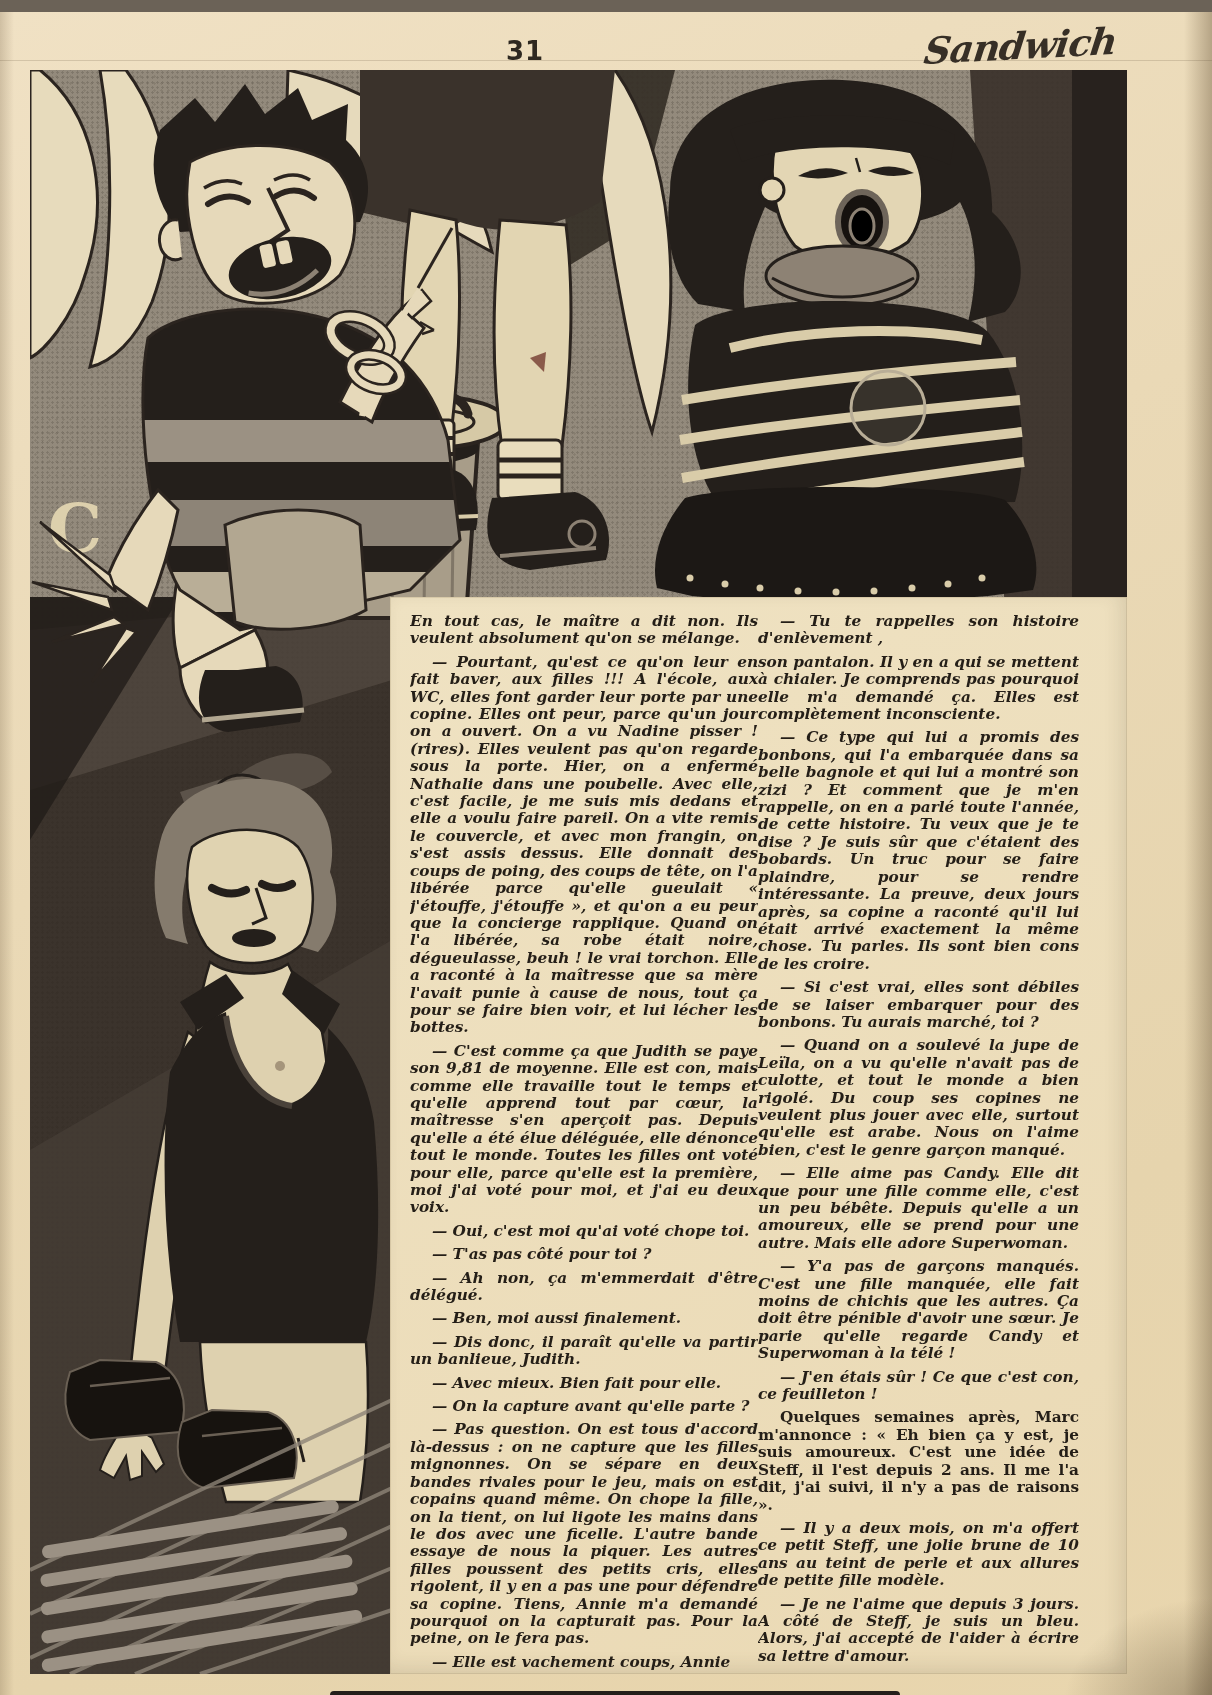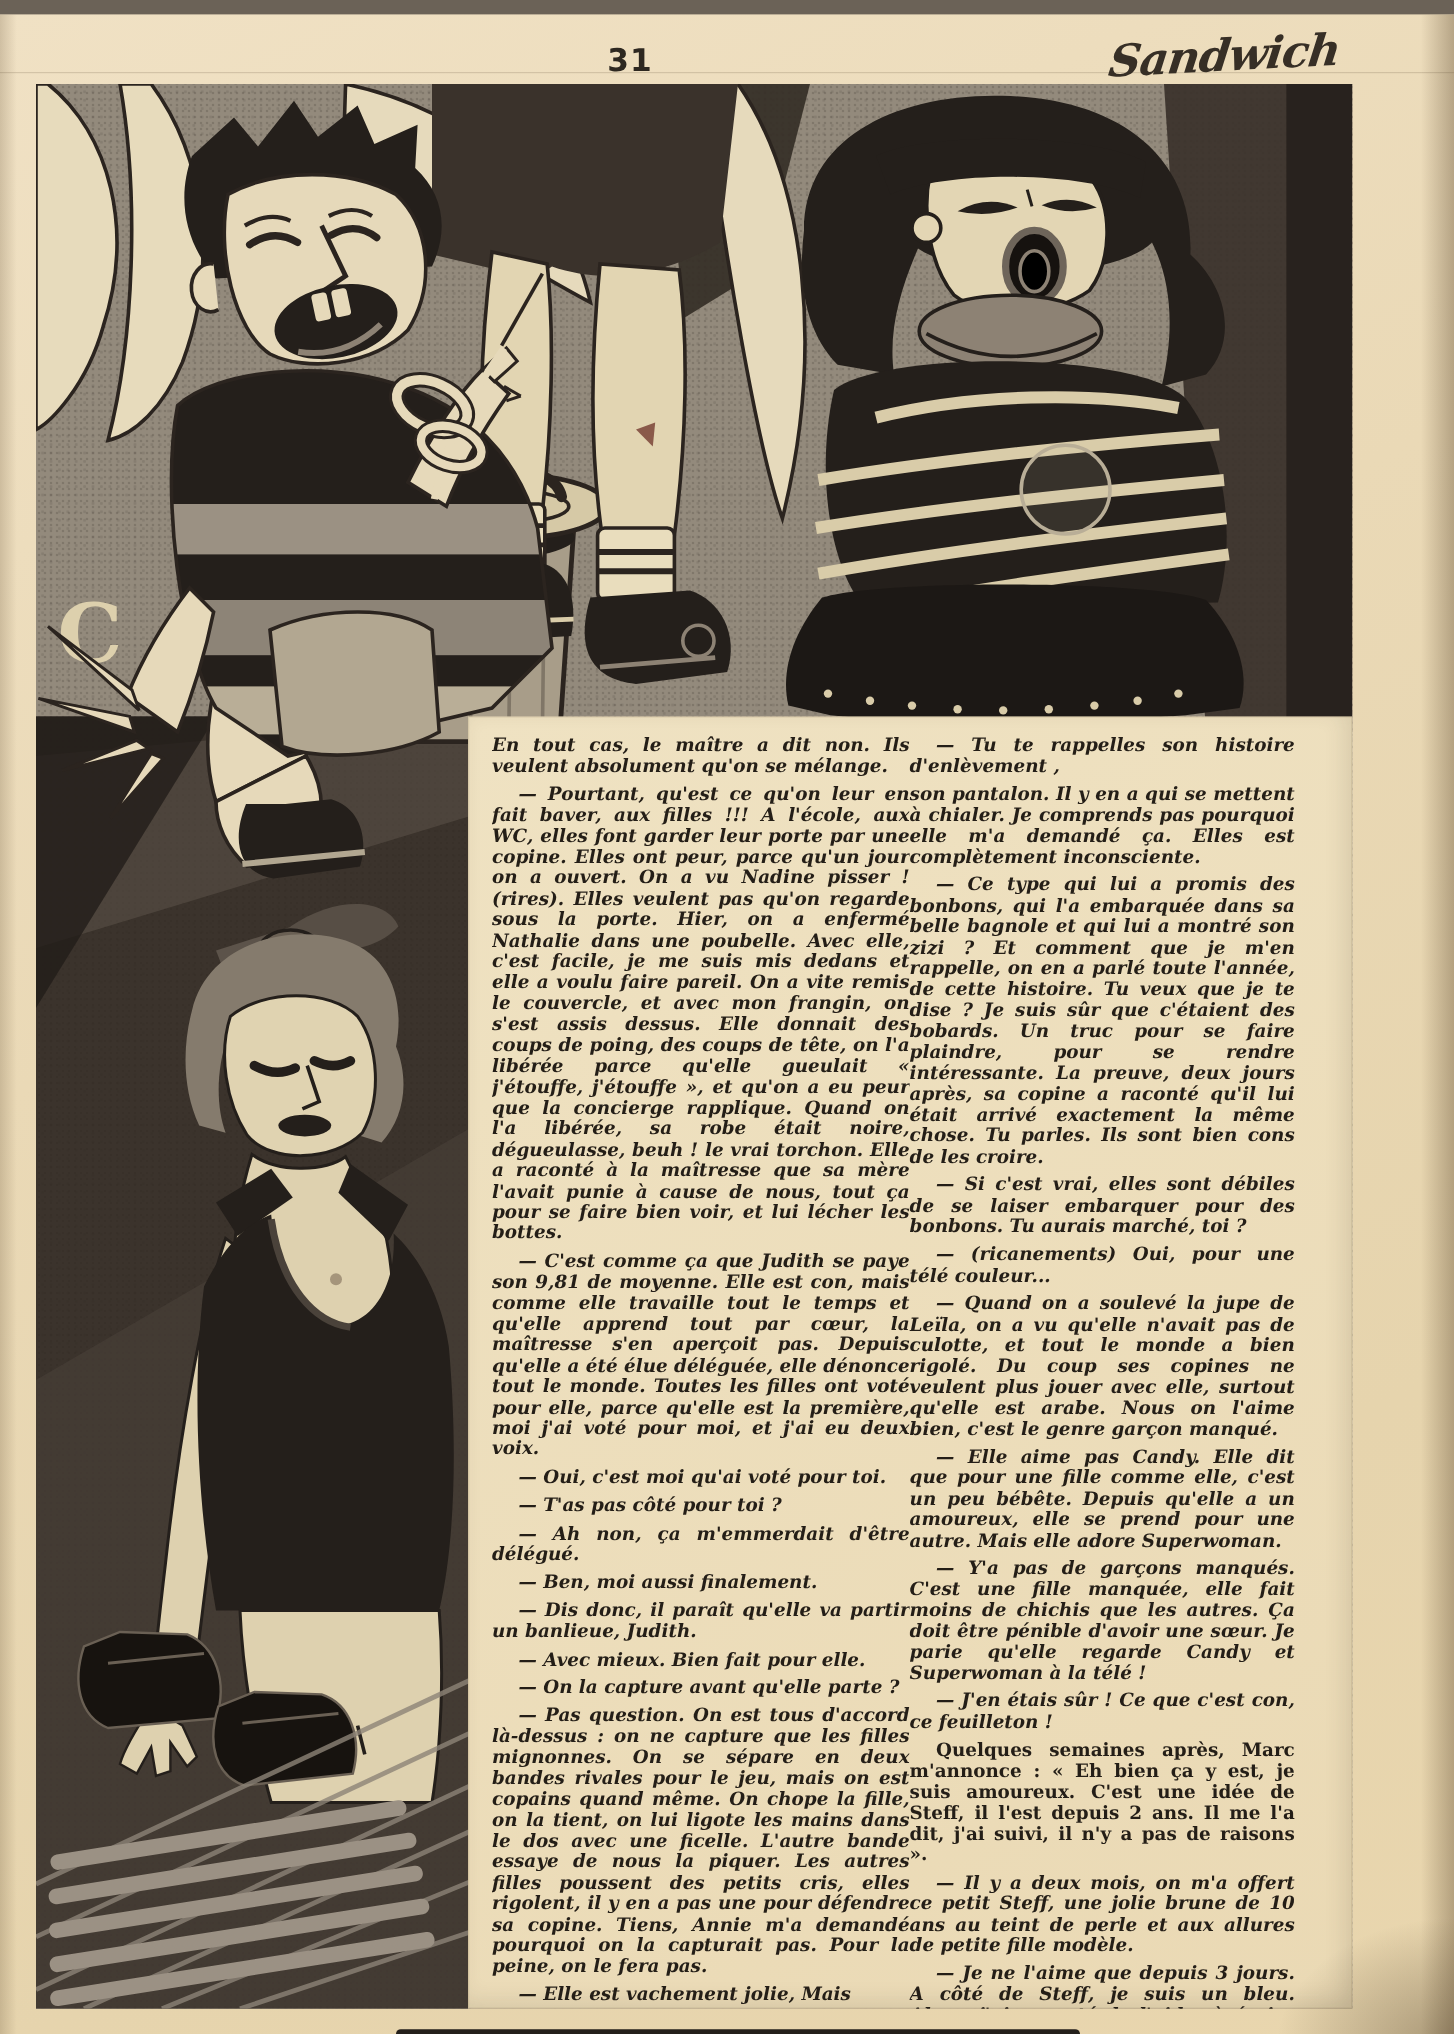--- a/index.html
+++ b/index.html
@@ -235,36 +235,35 @@
         <rect x="2" y="1564" width="324" height="13" rx="6"></rect>
       </g>
     </svg>
   </div>
 
   <div class="text-panel">
     <div class="col col-left">
         <p class="para noindent">En tout cas, le maître a dit non. Ils veulent absolument qu'on se mélange.</p>
         <p class="para">— Pourtant, qu'est ce qu'on leur en fait baver, aux filles !!! A l'école, aux WC, elles font garder leur porte par une copine. Elles ont peur, parce qu'un jour on a ouvert. On a vu Nadine pisser ! (rires). Elles veulent pas qu'on regarde sous la porte. Hier, on a enfermé Nathalie dans une poubelle. Avec elle, c'est facile, je me suis mis dedans et elle a voulu faire pareil. On a vite remis le couvercle, et avec mon frangin, on s'est assis dessus. Elle donnait des coups de poing, des coups de tête, on l'a libérée parce qu'elle gueulait « j'étouffe, j'étouffe », et qu'on a eu peur que la concierge rapplique. Quand on l'a libérée, sa robe était noire, dégueulasse, beuh ! le vrai torchon. Elle a raconté à la maîtresse que sa mère l'avait punie à cause de nous, tout ça pour se faire bien voir, et lui lécher les bottes.</p>
         <p class="para">— C'est comme ça que Judith se paye son 9,81 de moyenne. Elle est con, mais comme elle travaille tout le temps et qu'elle apprend tout par cœur, la maîtresse s'en aperçoit pas. Depuis qu'elle a été élue déléguée, elle dénonce tout le monde. Toutes les filles ont voté pour elle, parce qu'elle est la première, moi j'ai voté pour moi, et j'ai eu deux voix.</p>
-        <p class="para">— Oui, c'est moi qu'ai voté pour toi.</p>
+        <p class="para">— Oui, c'est moi qu'ai voté chope toi.</p>
         <p class="para">— T'as pas côté pour toi ?</p>
         <p class="para">— Ah non, ça m'emmerdait d'être délégué.</p>
         <p class="para">— Ben, moi aussi finalement.</p>
         <p class="para">— Dis donc, il paraît qu'elle va partir un banlieue, Judith.</p>
         <p class="para">— Avec mieux. Bien fait pour elle.</p>
         <p class="para">— On la capture avant qu'elle parte ?</p>
         <p class="para">— Pas question. On est tous d'accord là-dessus : on ne capture que les filles mignonnes. On se sépare en deux bandes rivales pour le jeu, mais on est copains quand même. On chope la fille, on la tient, on lui ligote les mains dans le dos avec une ficelle. L'autre bande essaye de nous la piquer. Les autres filles poussent des petits cris, elles rigolent, il y en a pas une pour défendre sa copine. Tiens, Annie m'a demandé pourquoi on la capturait pas. Pour la peine, on le fera pas.</p>
-        <p class="para">— Elle est vachement jolie, Mais</p>
+        <p class="para">— Elle est vachement coups, Annie</p>
       </div>
     <div class="col col-right">
         <p class="para">— Tu te rappelles son histoire d'enlèvement ,</p>
         <p class="para noindent">son pantalon. Il y en a qui se mettent à chialer. Je comprends pas pourquoi elle m'a demandé ça. Elles est complètement inconsciente.</p>
         <p class="para">— Ce type qui lui a promis des bonbons, qui l'a embarquée dans sa belle bagnole et qui lui a montré son zizi ? Et comment que je m'en rappelle, on en a parlé toute l'année, de cette histoire. Tu veux que je te dise ? Je suis sûr que c'étaient des bobards. Un truc pour se faire plaindre, pour se rendre intéressante. La preuve, deux jours après, sa copine a raconté qu'il lui était arrivé exactement la même chose. Tu parles. Ils sont bien cons de les croire.</p>
         <p class="para">— Si c'est vrai, elles sont débiles de se laiser embarquer pour des bonbons. Tu aurais marché, toi ?</p>
-        <p class="para">— (ricanements) Oui, pour une télé couleur...</p>
         <p class="para">— Quand on a soulevé la jupe de Leïla, on a vu qu'elle n'avait pas de culotte, et tout le monde a bien rigolé. Du coup ses copines ne veulent plus jouer avec elle, surtout qu'elle est arabe. Nous on l'aime bien, c'est le genre garçon manqué.</p>
         <p class="para">— Elle aime pas Candy. Elle dit que pour une fille comme elle, c'est un peu bébête. Depuis qu'elle a un amoureux, elle se prend pour une autre. Mais elle adore Superwoman.</p>
         <p class="para">— Y'a pas de garçons manqués. C'est une fille manquée, elle fait moins de chichis que les autres. Ça doit être pénible d'avoir une sœur. Je parie qu'elle regarde Candy et Superwoman à la télé !</p>
         <p class="para">— J'en étais sûr ! Ce que c'est con, ce feuilleton !</p>
         <p class="para roman">Quelques semaines après, Marc m'annonce : « Eh bien ça y est, je suis amoureux. C'est une idée de Steff, il l'est depuis 2 ans. Il me l'a dit, j'ai suivi, il n'y a pas de raisons ».</p>
         <p class="para">— Il y a deux mois, on m'a offert ce petit Steff, une jolie brune de 10 ans au teint de perle et aux allures de petite fille modèle.</p>
         <p class="para">— Je ne l'aime que depuis 3 jours. A côté de Steff, je suis un bleu. Alors, j'ai accepté de l'aider à écrire sa lettre d'amour.</p>
       </div>
   </div>
 

